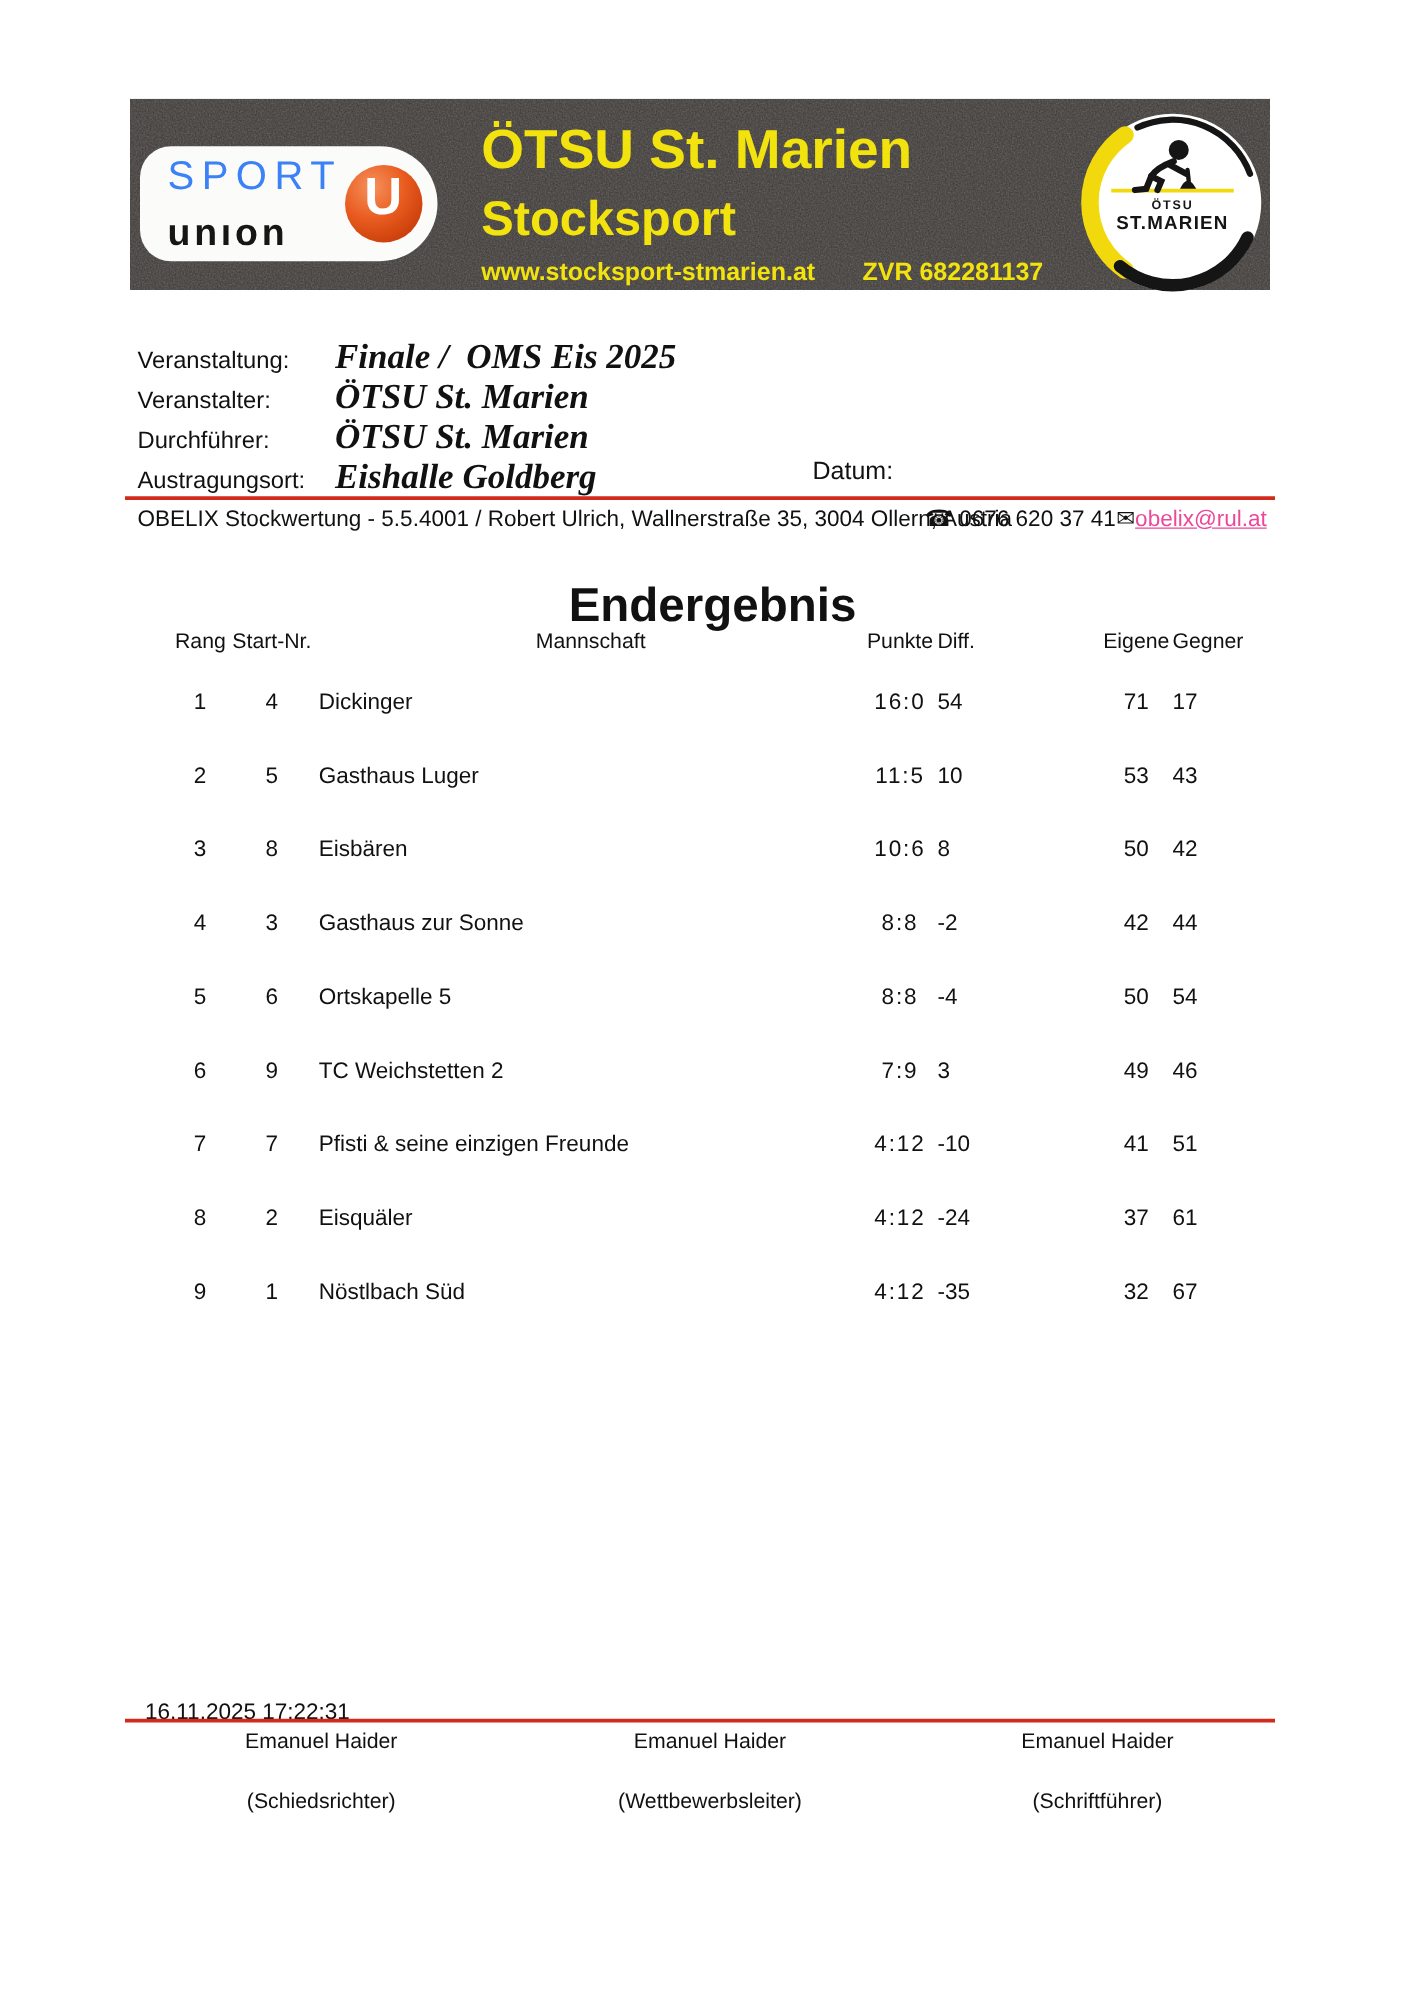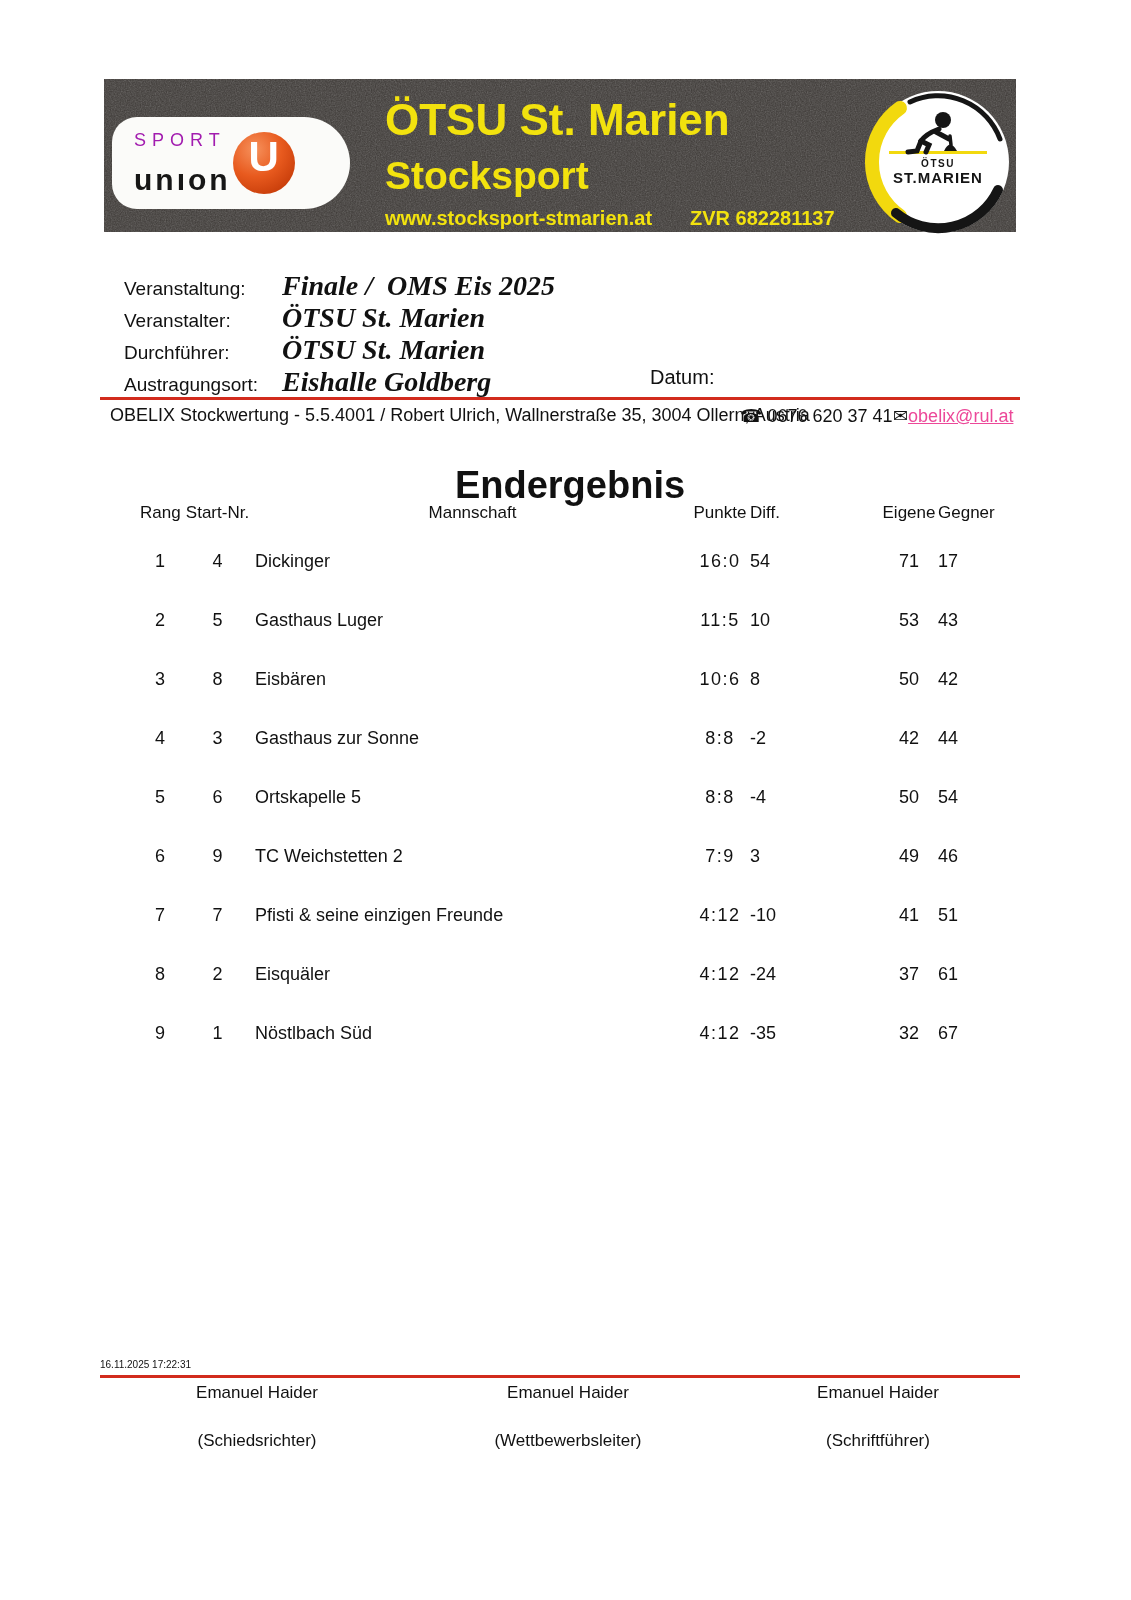--- a/index.html
+++ b/index.html
@@ -7,35 +7,35 @@
   body { font-family:"Liberation Sans","DejaVu Sans",sans-serif; color:#111; }
   .page { position:relative; width:1131px; height:1600px; background:#fff; overflow:hidden; }
 
   
   .banner { position:absolute; left:104px; top:79px; width:912px; height:153px; }
   .banner svg.noise { position:absolute; left:0; top:0; }
   .pill { position:absolute; left:8px; top:38px; width:238px; height:92px;
           background:#fbfbf9; border-radius:26px 48px 48px 26px;
           display:flex; align-items:center; padding-left:22px; z-index:2; }
   .su-text { line-height:1; }
-  .su-sport { font-size:18px; letter-spacing:6px; color:#a21caf; font-weight:400; }
+  .su-sport { font-size:32px; letter-spacing:6px; color:#3b82f6; font-weight:400; }
   .su-union { font-size:30px; letter-spacing:3px; color:#161616; font-weight:700; margin-top:16px; }
   .su-ball { width:62px; height:62px; border-radius:50%; margin-left:2px; flex:none;
              background:radial-gradient(circle at 35% 28%, #f6915c 0%, #e85a1e 45%, #c43a08 85%);
              display:flex; align-items:flex-start; justify-content:center; }
   .su-u { color:#fff; font-weight:700; font-size:42px; line-height:1; margin-top:4px; }
   .banner-text { position:absolute; z-index:2; color:#f2e20e; font-weight:700; line-height:1.05; white-space:nowrap; }
   .banner-title { left:281px; top:18px; font-size:44px; }
   .banner-subtitle { left:281px; top:77px; font-size:39px; }
   .banner-url { left:281px; top:129px; font-size:20px; }
   .banner-zvr { left:586px; top:129px; font-size:20px; }
   .club-logo { position:absolute; left:759px; top:8px; z-index:2; }
 
   
-  .detail-row { position:absolute; left:124px; display:flex; align-items:baseline; white-space:pre; }
+  .detail-row { position:absolute; left:110px; display:flex; align-items:baseline; white-space:pre; }
   .detail-label { font-size:19px; width:158px; flex:none; }
   .detail-value { font-family:"Liberation Serif","DejaVu Serif",serif; font-weight:700; font-style:italic; font-size:28px; }
   .datum-row { position:absolute; left:650px; top:366px; display:flex; align-items:baseline; white-space:pre; }
   .datum-label { font-size:20px; }
   .datum-value { font-family:"Liberation Serif","DejaVu Serif",serif; font-weight:700; font-style:italic; font-size:28px; }
 
   .redline { position:absolute; left:100px; width:920px; height:3px; background:#d22b1d; }
   .redline-1 { top:397px; }
   .redline-2 { top:1375px; }
 
@@ -52,21 +52,21 @@
   .thead { position:absolute; left:140px; top:503px; width:860px; font-size:17px; }
   .tbody { position:absolute; left:140px; top:541px; width:860px; font-size:18px; }
   .trow { height:59px; padding-top:10px; }
   .c { overflow:visible; white-space:nowrap; }
   .a-c { text-align:center; }
   .a-l { text-align:left; }
   .a-r { }
   .pkt { letter-spacing:1.5px; }
 
   
-  .timestamp { position:absolute; left:100px; top:1359px; font-size:10px; }
+  .timestamp { position:absolute; left:116px; top:1359px; font-size:18px; }
   .sig-block { position:absolute; width:300px; text-align:center; font-size:17px; }
   .sig-0 { left:107px; top:1383px; }
   .sig-1 { left:418px; top:1383px; }
   .sig-2 { left:728px; top:1383px; }
   .sig-role { margin-top:28px; }
 </style>
 </head>
 <body>
 
 <div class="page">

